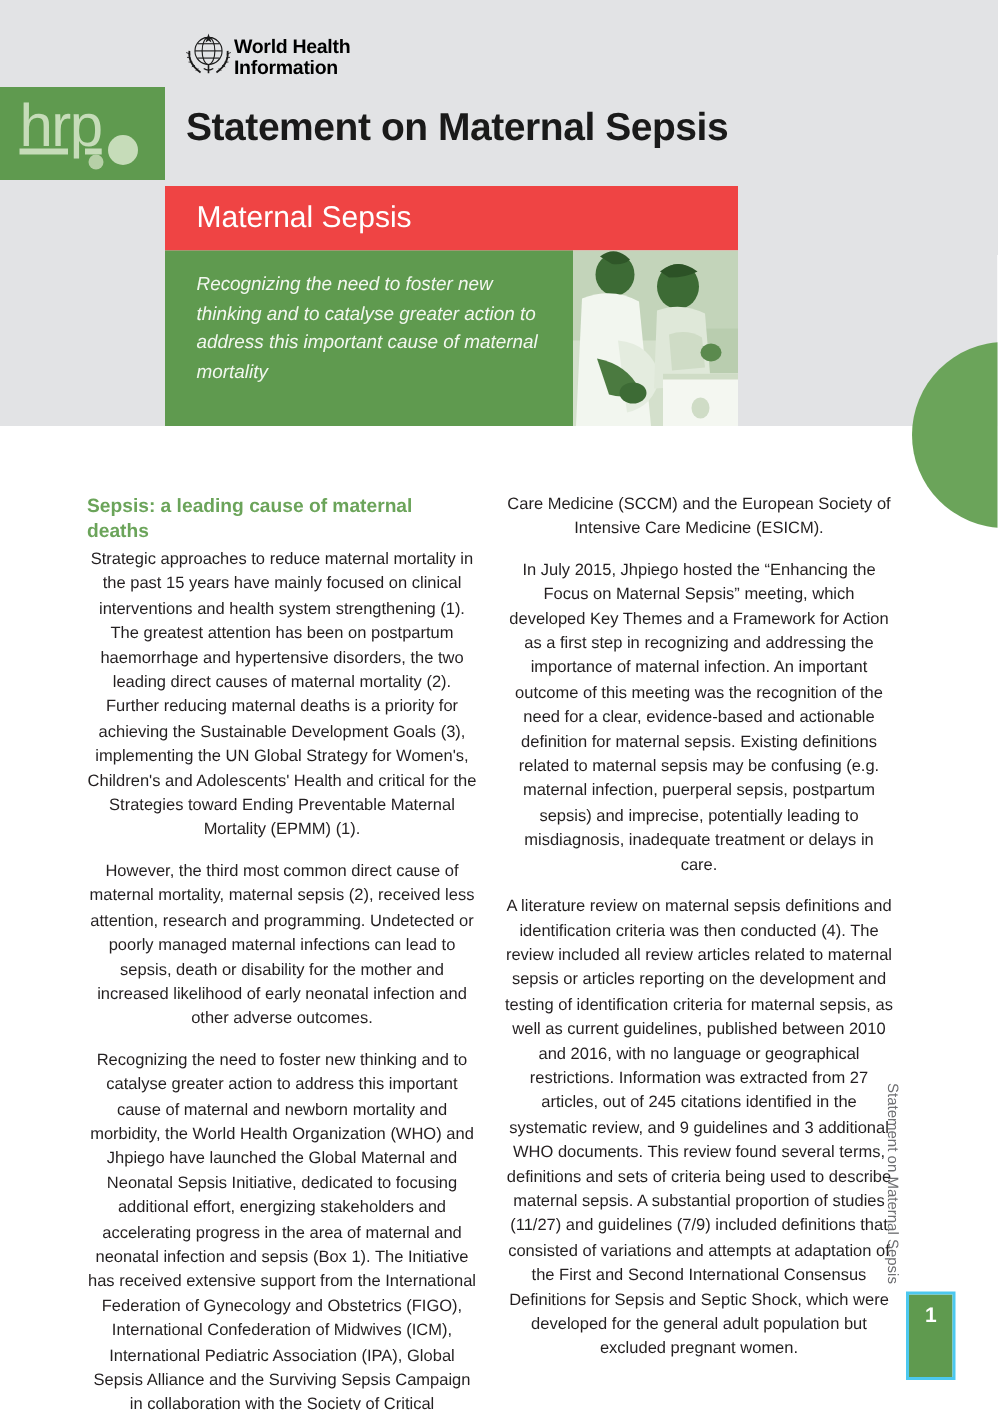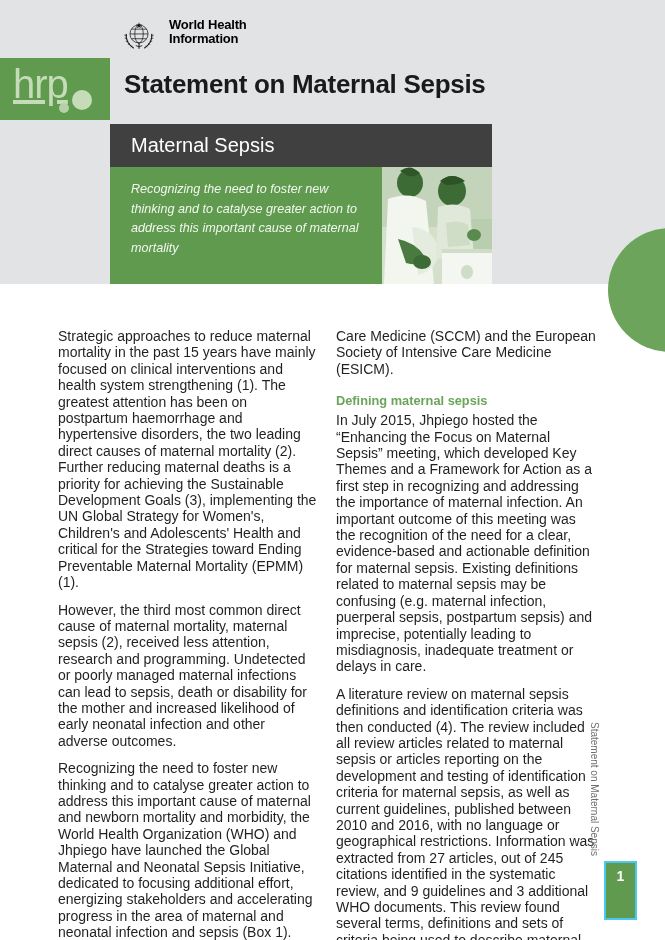--- a/index.html
+++ b/index.html
@@ -84,22 +84,22 @@
     border-radius: 50%;
     background: #b6d0a7;
   }
 
   
   .who-logo {
     position: absolute;
     left: 122px;
     top: 18px;
     display: flex;
-    align-items: flex-start;
-    gap: 13px;
+    align-items: flex-end;
+    gap: 0;
     z-index: 4;
   }
   .who-emblem { width: 34px; height: 34px; display:block; }
   .who-words {
     font-size: 13px;
     line-height: 14px;
     font-weight: bold;
     color: #000000;
     letter-spacing: -0.2px;
   }
@@ -116,21 +116,21 @@
     z-index: 4;
   }
 
   
   .sub-band {
     position: absolute;
     left: 110px;
     top: 124px;
     width: 382px;
     height: 43px;
-    background: #404040;
+    background: #ef4444;
     z-index: 4;
   }
   .sub-band-title {
     position: absolute;
     left: 21px;
     top: 8px;
     font-size: 20px;
     line-height: 26px;
     color: #ffffff;
     font-weight: 400;
@@ -189,25 +189,25 @@
   .section-head {
     font-size: 12.8px;
     line-height: 17px;
     font-weight: bold;
     color: #6ba45a;
     margin: 0 0 3px 0;
   }
   .section-head.second { margin-top: 15px; }
 
   p.body {
-    font-size: 14px;
+    font-size: 11px;
     line-height: 16.4px;
     margin: 0 0 11px 0;
     color: #231f20;
-    text-align: left;
+    text-align: center;
   }
   p.body:last-child { margin-bottom: 0; }
 
   
   .rail-text {
     position: absolute;
     left: 600px;
     top: 722px;
     width: 170px;
     transform: rotate(90deg);
@@ -315,28 +315,28 @@
     <ellipse cx="85" cy="105" rx="6" ry="7" fill="#cfdcc6"></ellipse>
     <path d="M16 72 Q36 76 44 92 Q38 100 24 96 Z" fill="#4b7a40"></path>
     <ellipse cx="40" cy="95" rx="9" ry="7" fill="#3d6b35"></ellipse>
     <ellipse cx="92" cy="68" rx="7" ry="6" fill="#5b8a4e"></ellipse>
   </svg>
 </div>
 
 <div class="content">
 
   <div class="col col-left">
+    <div class="section-head">Sepsis: a leading cause of maternal deaths</div>
     <p class="body">Strategic approaches to reduce maternal mortality in the past 15 years have mainly focused on clinical interventions and health system strengthening (1). The greatest attention has been on postpartum haemorrhage and hypertensive disorders, the two leading direct causes of maternal mortality (2). Further reducing maternal deaths is a priority for achieving the Sustainable Development Goals (3), implementing the UN Global Strategy for Women's, Children's and Adolescents' Health and critical for the Strategies toward Ending Preventable Maternal Mortality (EPMM) (1).</p>
     <p class="body">However, the third most common direct cause of maternal mortality, maternal sepsis (2), received less attention, research and programming. Undetected or poorly managed maternal infections can lead to sepsis, death or disability for the mother and increased likelihood of early neonatal infection and other adverse outcomes.</p>
     <p class="body">Recognizing the need to foster new thinking and to catalyse greater action to address this important cause of maternal and newborn mortality and morbidity, the World Health Organization (WHO) and Jhpiego have launched the Global Maternal and Neonatal Sepsis Initiative, dedicated to focusing additional effort, energizing stakeholders and accelerating progress in the area of maternal and neonatal infection and sepsis (Box 1). The Initiative has received extensive support from the International Federation of Gynecology and Obstetrics (FIGO), International Confederation of Midwives (ICM), International Pediatric Association (IPA), Global Sepsis Alliance and the Surviving Sepsis Campaign in collaboration with the Society of Critical</p>
   </div>
 
   <div class="col col-right">
     <p class="body">Care Medicine (SCCM) and the European Society of Intensive Care Medicine (ESICM).</p>
-    <div class="section-head second">Defining maternal sepsis</div>
     <p class="body">In July 2015, Jhpiego hosted the “Enhancing the Focus on Maternal Sepsis” meeting, which developed Key Themes and a Framework for Action as a first step in recognizing and addressing the importance of maternal infection. An important outcome of this meeting was the recognition of the need for a clear, evidence-based and actionable definition for maternal sepsis. Existing definitions related to maternal sepsis may be confusing (e.g. maternal infection, puerperal sepsis, postpartum sepsis) and imprecise, potentially leading to misdiagnosis, inadequate treatment or delays in care.</p>
     <p class="body">A literature review on maternal sepsis definitions and identification criteria was then conducted (4). The review included all review articles related to maternal sepsis or articles reporting on the development and testing of identification criteria for maternal sepsis, as well as current guidelines, published between 2010 and 2016, with no language or geographical restrictions. Information was extracted from 27 articles, out of 245 citations identified in the systematic review, and 9 guidelines and 3 additional WHO documents. This review found several terms, definitions and sets of criteria being used to describe maternal sepsis. A substantial proportion of studies (11/27) and guidelines (7/9) included definitions that consisted of variations and attempts at adaptation of the First and Second International Consensus Definitions for Sepsis and Septic Shock, which were developed for the general adult population but excluded pregnant women.</p>
   </div>
 
 </div>
 
 <div class="rail-text">Statement on Maternal Sepsis</div>
 <div class="page-num-box">
   <div class="page-num">1</div>
 </div>

